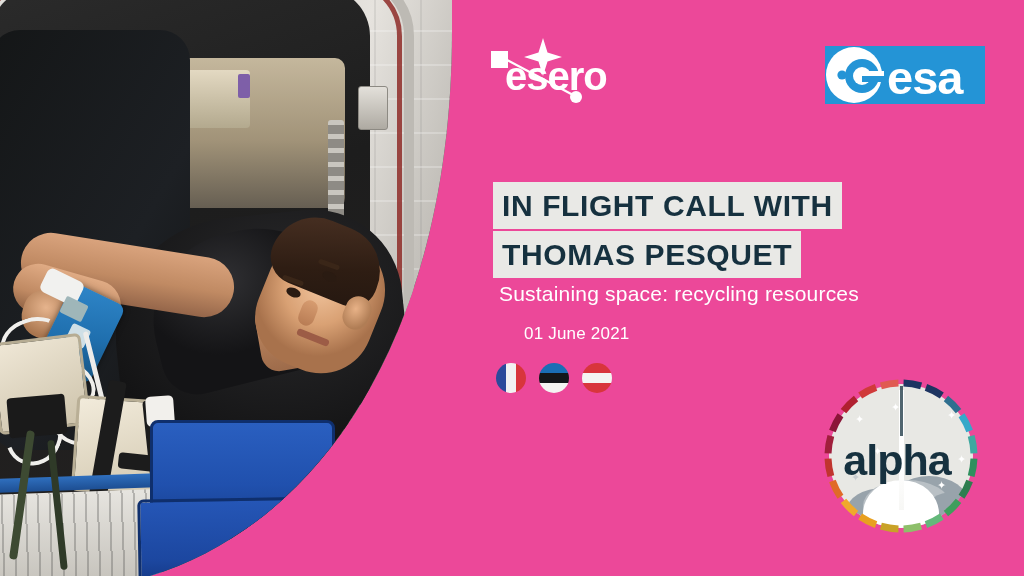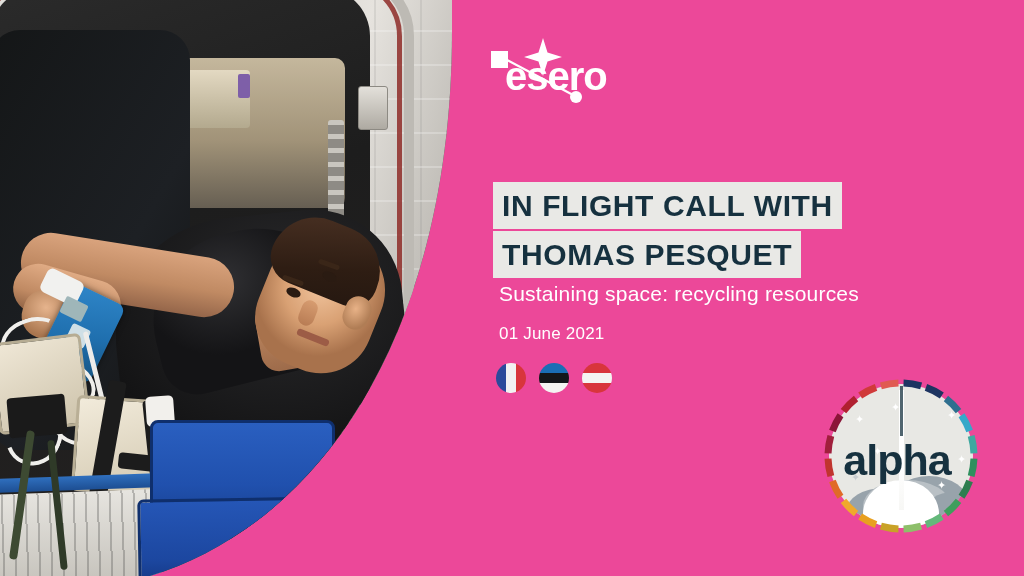--- a/index.html
+++ b/index.html
@@ -303,21 +303,21 @@
   }
   .title-row { display: block; margin-bottom: 2px; }
 
   #subtitle {
     position: absolute; left: 499px; top: 282px;
     color: #ffffff; font-size: 21px; font-weight: 400;
     letter-spacing: .2px;
     font-family: "Liberation Sans", sans-serif;
   }
   #date {
-    position: absolute; left: 499px; top: 324px;
+    position: absolute; left: 524px; top: 324px;
     color: #ffffff; font-size: 17px; font-weight: 400;
     letter-spacing: .2px;
     font-family: "Liberation Sans", sans-serif;
   }
 
   #flags { position: absolute; left: 496px; top: 363px; display: flex; gap: 13px; }
   .flag {
     width: 30px; height: 30px; border-radius: 50%;
     overflow: hidden; display: flex; flex-direction: column;
   }
@@ -452,20 +452,39 @@
       <line x1="18" y1="22" x2="86" y2="58" stroke="#ffffff" stroke-width="2.2"></line>
 
       <path d="M54 0 L58.5 14.5 L73 19 L58.5 23.5 L54 38 L49.5 23.5 L35 19 L49.5 14.5 Z" fill="#ffffff"></path>
 
       <circle cx="87" cy="59" r="6" fill="#ffffff"></circle>
 
       <text x="16" y="52" font-family="Liberation Sans, sans-serif" font-size="40" font-weight="700" fill="#ffffff" letter-spacing="-1">esero</text>
     </svg>
   </div>
 
+  <div id="esa-logo">
+    <svg viewBox="0 0 160 58" width="160" height="58" aria-hidden="true">
+      <defs>
+        <mask id="esaMask">
+          <rect x="0" y="0" width="160" height="58" fill="#000"></rect>
+          <circle cx="29" cy="29" r="28" fill="#fff"></circle>
+          <circle cx="17" cy="29" r="4.6" fill="#000"></circle>
+
+          <circle cx="37" cy="30" r="17" fill="#000"></circle>
+          <circle cx="37" cy="30" r="9" fill="#fff"></circle>
+          <rect x="37" y="25" width="22" height="9" fill="#fff"></rect>
+          <rect x="37" y="30" width="22" height="6" fill="#000"></rect>
+        </mask>
+      </defs>
+      <rect x="0" y="0" width="160" height="58" fill="#2494d6"></rect>
+      <rect x="0" y="0" width="64" height="58" fill="#ffffff" mask="url(#esaMask)"></rect>
+      <text x="62" y="48" font-family="Liberation Sans, sans-serif" font-size="47" font-weight="700" fill="#ffffff" letter-spacing="-1">esa</text>
+    </svg>
+  </div>
 
   <div id="subtitle">Sustaining space: recycling resources</div>
 
   <div id="title-block">
     <span class="title-row">
       <span class="title-line">IN FLIGHT CALL WITH</span>
     </span>
     <span class="title-row">
       <span class="title-line">THOMAS PESQUET</span>
     </span>

